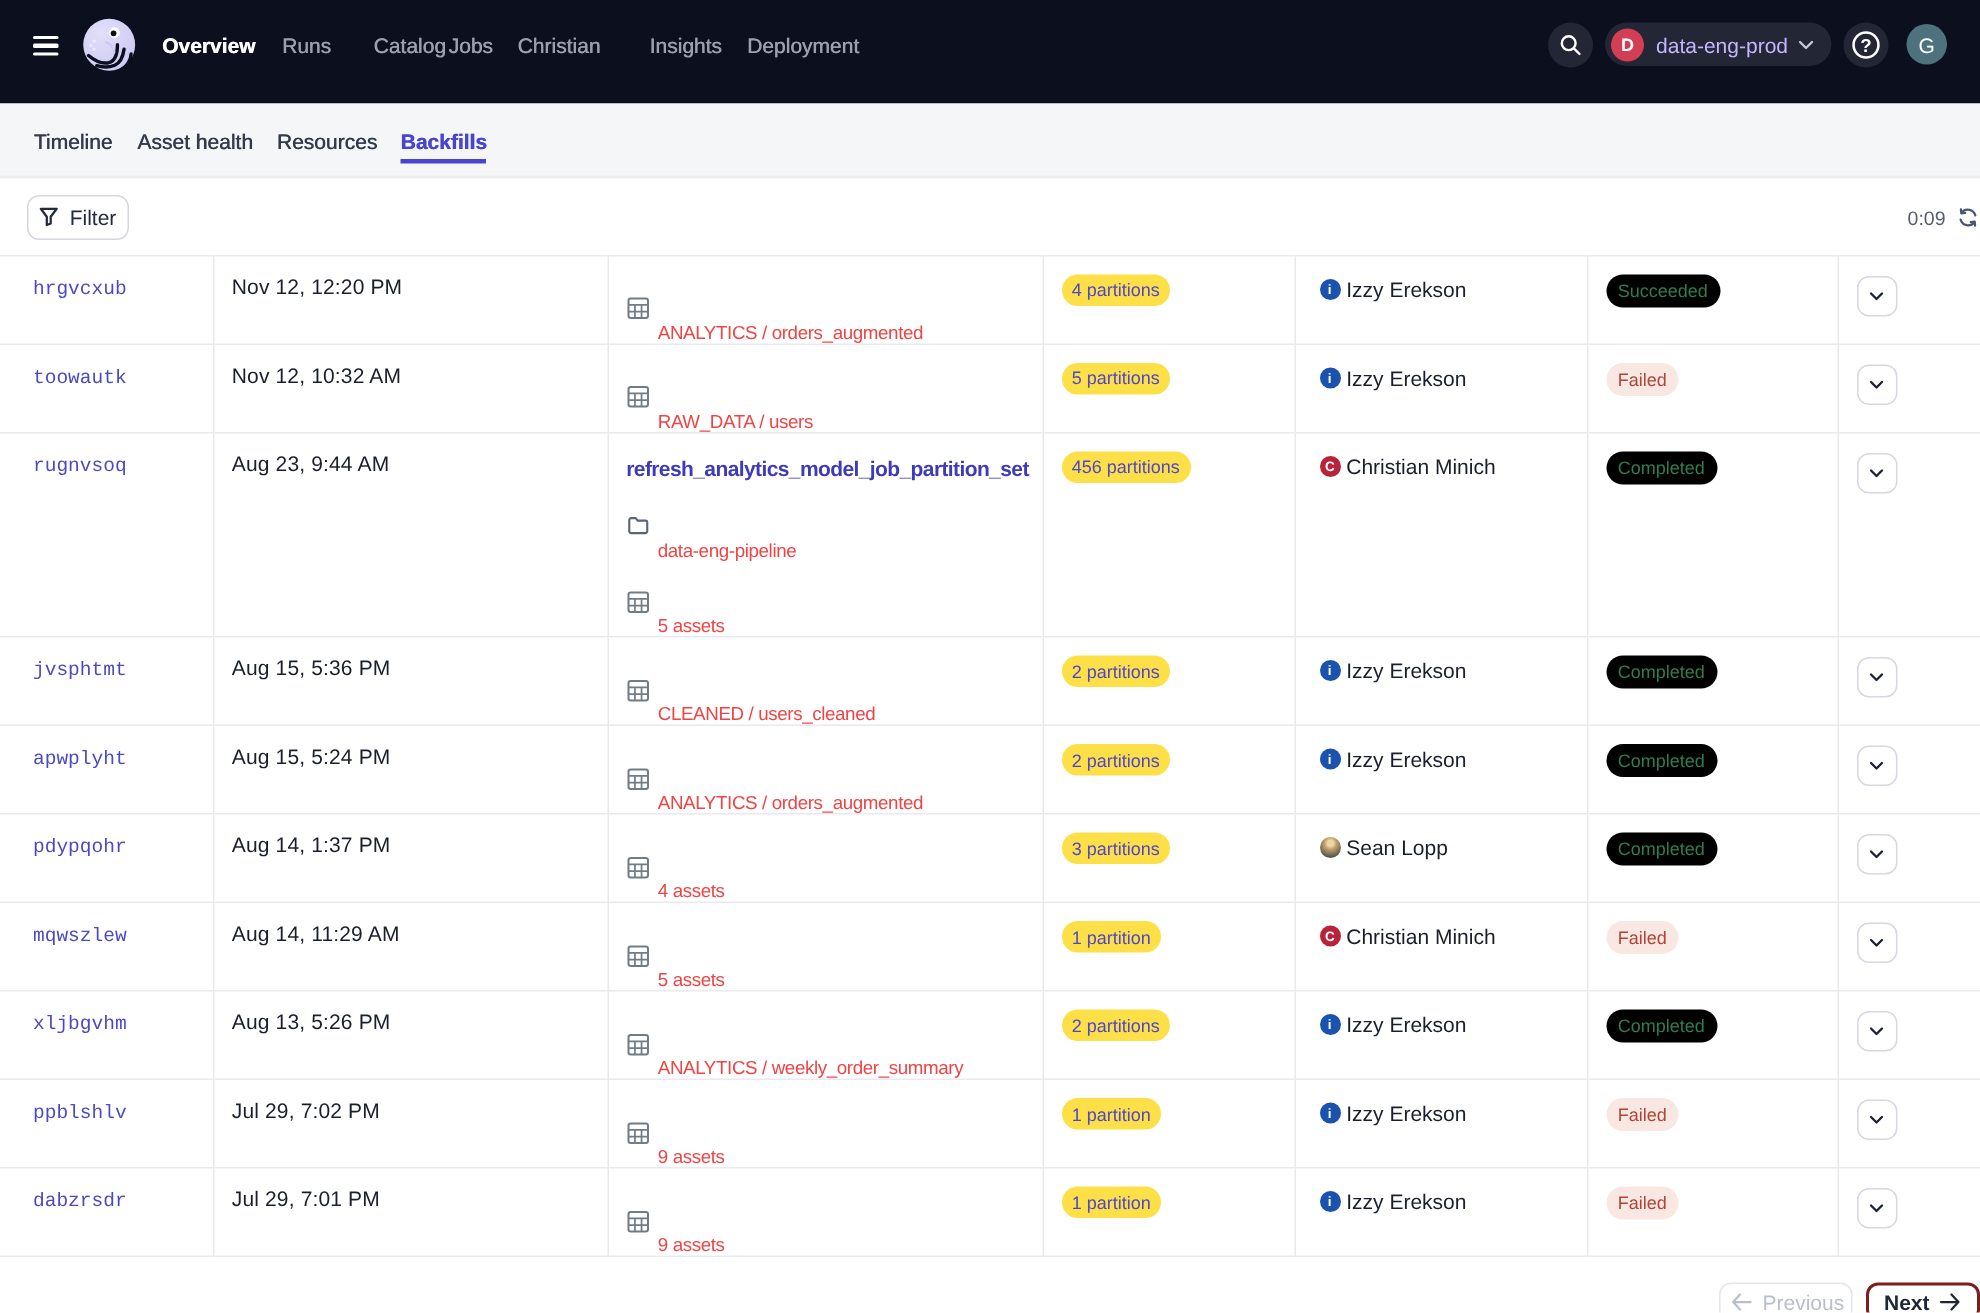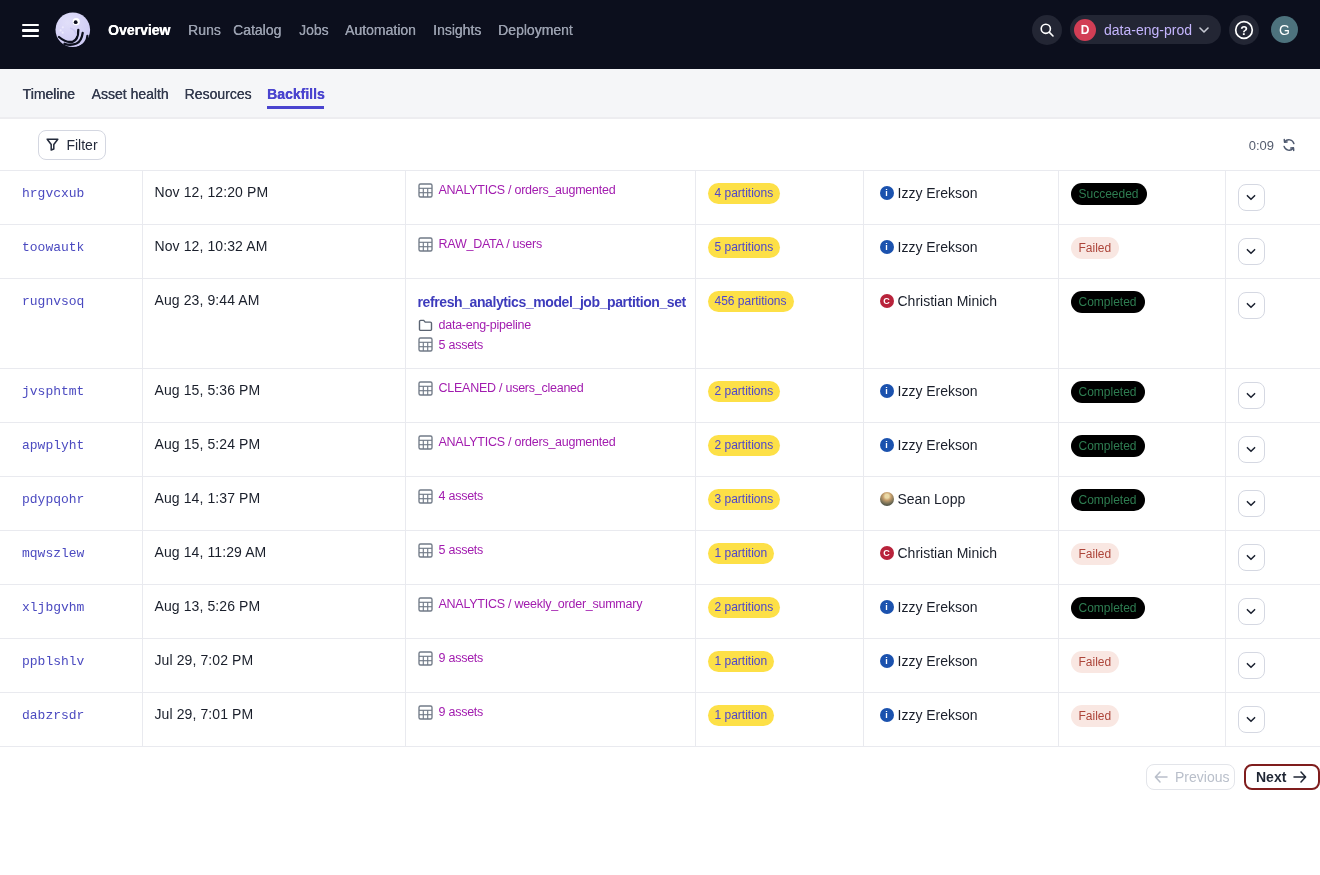--- a/index.html
+++ b/index.html
@@ -19,36 +19,36 @@
   .depl-pill span { color:#c4b5fd; font-size:14px; font-weight:500; margin:0 7px 0 8px; }
   .avatar-g { width:27px; height:27px; border-radius:50%; background:#4d727d; color:#fff; font-size:14px; font-weight:400; display:flex; align-items:center; justify-content:center; margin-left:12px; margin-right:22px; }
 
   
   .tabs { position:relative; height:49.6px; background:#f5f6f8; border-bottom:2px solid #ededf0; box-sizing:border-box; }
   .tabs a { position:absolute; top:17px; font-size:14px; font-weight:400; color:#333a4e; text-decoration:none; text-shadow:0.35px 0 0 currentColor; }
   .tabs a.active { color:#4a44cf; font-weight:700; }
   .tab-underline { position:absolute; left:267px; top:106px; z-index:5; width:57px; height:2.6px; background:#4a44cf; }
 
   
-  .filter-row { position:relative; height:51.4px; background:#fff;margin-left:20px; }
+  .filter-row { position:relative; height:51.4px; background:#fff; }
   .filter-btn { position:absolute; left:18px; top:11px; height:30px; width:68px; border:1px solid #d4d7e1; border-radius:8px; background:#fff; display:flex; align-items:center; justify-content:center; gap:7px; font-size:14px; font-weight:500; color:#232a3b; }
-  .timer { position:absolute; right:24px; top:19px; display:flex; align-items:center; gap:8px; color:#545c6e; font-size:13px;text-align:center; }
+  .timer { position:absolute; right:1px; top:19px; display:flex; align-items:center; gap:8px; color:#545c6e; font-size:13px;text-align:center; }
 
   
   table { width:1320px; border-collapse:collapse; table-layout:fixed; border-top:1px solid #e9eaef; }
   td, th { border-bottom:1px solid #e9eaef; border-right:1px solid #e9eaef; vertical-align:top; text-align:left; }
   td:last-child, th:last-child { border-right:none; }
   th { height:28px; font-size:12.5px; letter-spacing:-0.25px; font-weight:400; color:#4b5468; padding:0 0 0 12px; vertical-align:middle; }
   th:first-child, td:first-child { padding-left:22px; }
   td { height:54px; padding:12px 0 0 12px; }
   tr.tall td { height:90px; }
   .mono { font-family:"Liberation Mono", monospace; font-size:13px; color:#4b4ac0; }
   .created { font-size:14px; color:#1a1f2b; letter-spacing:0.1px; }
   .tlink { display:flex; align-items:center; gap:6px; }
-  .tlink a { font-size:12.5px; letter-spacing:-0.25px; color:#a21caf; text-decoration:none; }
+  .tlink a { font-size:12.5px; letter-spacing:-0.25px; color:#ef4444; text-decoration:none;margin-top:32px; }
   .tlink svg { flex:none; }
   .job-bold { display:block; font-size:14px; font-weight:700; color:#3d3bbc; letter-spacing:-0.4px; line-height:22px; }
   .sub-a { margin-top:5px; } .sub-b { margin-top:4.5px; }
   .chip { display:inline-block; font-size:12px; border-radius:11px; padding:3.5px 7px; }
   .chip-lav { background:#fde047; color:#4e46cc; }
   .chip-green { background:#000000; color:#2e7d51; padding:4px 8px; }
   .chip-red { background:#f9e7e2; color:#ad453a; padding:4px 8px; }
   .person { display:flex; align-items:center; gap:4px; font-size:14px; color:#1a1f2b; margin-top:2px; margin-left:4px; }
   .av { width:14px; height:14px; border-radius:50%; color:#fff; font-size:9px; font-weight:600; display:flex; align-items:center; justify-content:center; flex:none; }
   .av-blue { background:#1b52ae; }
@@ -90,23 +90,23 @@
       <circle cx="20.7" cy="10.2" r="1.9" fill="#0c0f1d"></circle>
       <circle cx="7.8" cy="15.3" r="1.1" fill="#eceafd"></circle>
       <circle cx="5.6" cy="18.4" r="1.1" fill="#eceafd"></circle>
       <circle cx="7.7" cy="20.7" r="1.1" fill="#eceafd"></circle>
       <path d="M15.5 16.2 Q20.3 17.5 21.3 23" stroke="#cdc9f2" stroke-width="1.4" fill="none" stroke-linecap="round"></path>
     </svg>
   </div>
   <div class="navlinks">
     <a class="active" style="left:108px">Overview</a>
       <a style="left:188px">Runs</a>
-      <a style="left:233px">Catalog</a>
+      <a style="left:249px">Catalog</a>
       <a style="left:299px">Jobs</a>
-      <a style="left:345px">Automation</a>
+      <a style="left:345px">Christian</a>
       <a style="left:433px">Insights</a>
       <a style="left:498px">Deployment</a>
   </div>
   <div class="nav-right">
     <div class="circ-btn">
       <svg width="16" height="16" viewBox="0 0 16 16">
           <circle cx="6.8" cy="6.8" r="4.6" stroke="#fff" stroke-width="1.6" fill="none"></circle>
           <line x1="10.4" y1="10.4" x2="14" y2="14" stroke="#fff" stroke-width="1.6" stroke-linecap="round"></line>
         </svg>
     </div>

